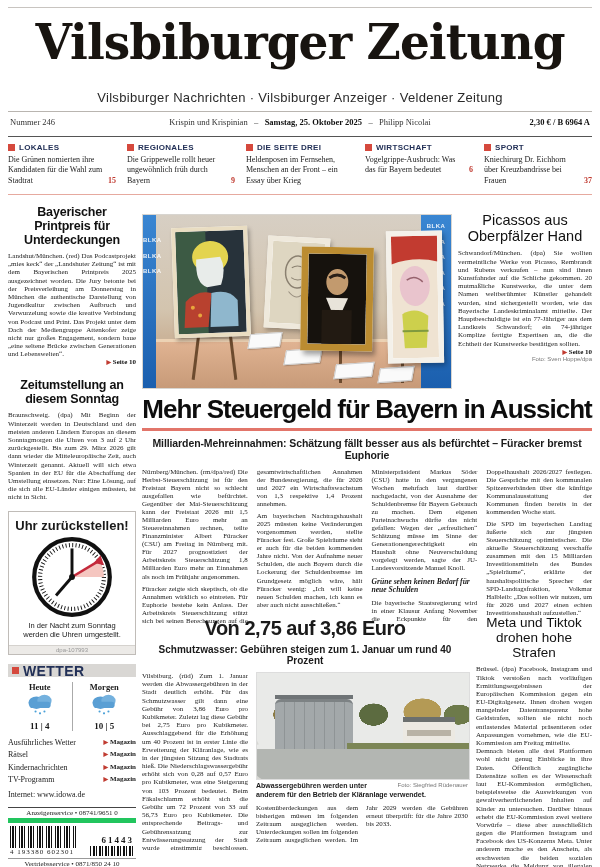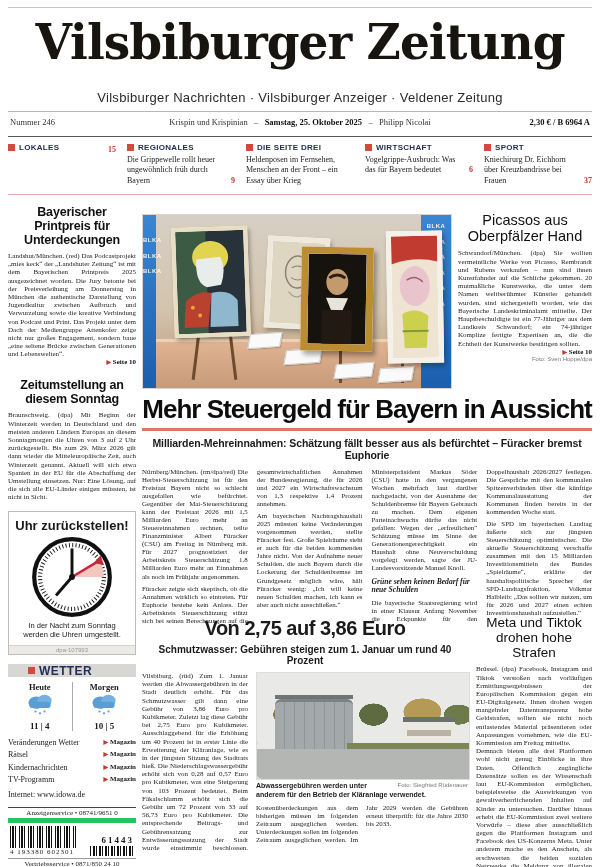--- a/index.html
+++ b/index.html
@@ -43,22 +43,22 @@
   .leftcol{position:absolute;left:8px;top:200px;width:128px;}
 
   
   .clockbox{margin-top:9px;border:1px solid #c0bcb8;background:#fff;text-align:center;}
   .clockbox .ctitle{font-family:"Liberation Sans",sans-serif;font-weight:bold;font-size:13px;padding-top:6px;}
   .clockbox .ccap{font-family:"Liberation Sans",sans-serif;font-size:7.5px;line-height:1.3;padding:2px 8px 5px;}
   .clockbox .csrc{background:#eceae7;border-top:1px solid #d5d2ce;font-size:6px;color:#999;
     font-family:"Liberation Sans",sans-serif;padding:1px 0;}
 
   
-  .wbar{margin-top:9px;background:#d9d7d4;height:13px;display:flex;align-items:center;padding:0 20px;
-    font-family:"Liberation Sans",sans-serif;font-weight:bold;font-size:12px;color:#223057;letter-spacing:.4px;}
+  .wbar{margin-top:9px;background:#d9d7d4;height:13px;display:flex;align-items:center;padding:0 4px;
+    font-family:"Liberation Sans",sans-serif;font-weight:bold;font-size:14px;color:#223057;letter-spacing:.4px;}
   .wcols{display:flex;margin-top:5px;}
   .wcol{flex:1;text-align:center;}
   .wcol:first-child{border-right:1px solid #aaa;}
   .wlabel{font-weight:bold;font-size:8.5px;font-family:"Liberation Serif",serif;}
   .wtemp{font-weight:bold;font-size:9px;margin-top:1px;}
   .wlinks{margin-top:6px;}
   .wlink{display:flex;justify-content:space-between;font-size:8px;line-height:1.55;}
   .wlink .tgt{font-weight:bold;font-size:7px;}
   .winternet{font-size:8px;margin-top:3px;}
 
@@ -161,21 +161,21 @@
     <span class="right">2,30 € / B 6964 A</span>
   </div>
   <div class="rule" style="top:136px;border-top:1.5px solid #555"></div>
 
   <div class="teasers">
     <div class="teaser">
       <div class="thead">
           <span class="sq"></span>
           <span>LOKALES</span>
         </div>
-      <div class="ttext"><span class="tpage">15</span></div>
+      <div class="ttext"><span>Die Grünen nomierten ihre Kandidaten für die Wahl zum Stadtrat</span><span class="tpage">15</span></div>
     </div>
     <div class="teaser">
       <div class="thead">
           <span class="sq"></span>
           <span>REGIONALES</span>
         </div>
       <div class="ttext"><span>Die Grippewelle rollt heuer ungewöhnlich früh durch Bayern</span><span class="tpage">9</span></div>
     </div>
     <div class="teaser">
       <div class="thead">
@@ -250,21 +250,21 @@
           <rect x="6" y="11" width="24" height="7" rx="3.5" fill="#5a9fd4"></rect>
           <circle cx="13" cy="22" r="1.2" fill="#49a0d8"></circle>
             <circle cx="18" cy="24" r="1.2" fill="#49a0d8"></circle>
             <circle cx="23" cy="22" r="1.2" fill="#49a0d8"></circle>
         </svg>
         <div class="wtemp">10 | 5</div>
       </div>
     </div>
     <div class="wlinks">
       <div class="wlink">
-          <span>Veränderungen Wetter</span>
+          <span>Ausführliches Wetter</span>
           <span class="tgt"><span class="arrow">▶</span> <span>Magazin</span></span>
         </div>
       <div class="wlink">
           <span>Rätsel</span>
           <span class="tgt"><span class="arrow">▶</span> <span>Magazin</span></span>
         </div>
       <div class="wlink">
           <span>Kindernachrichten</span>
           <span class="tgt"><span class="arrow">▶</span> <span>Magazin</span></span>
         </div>

